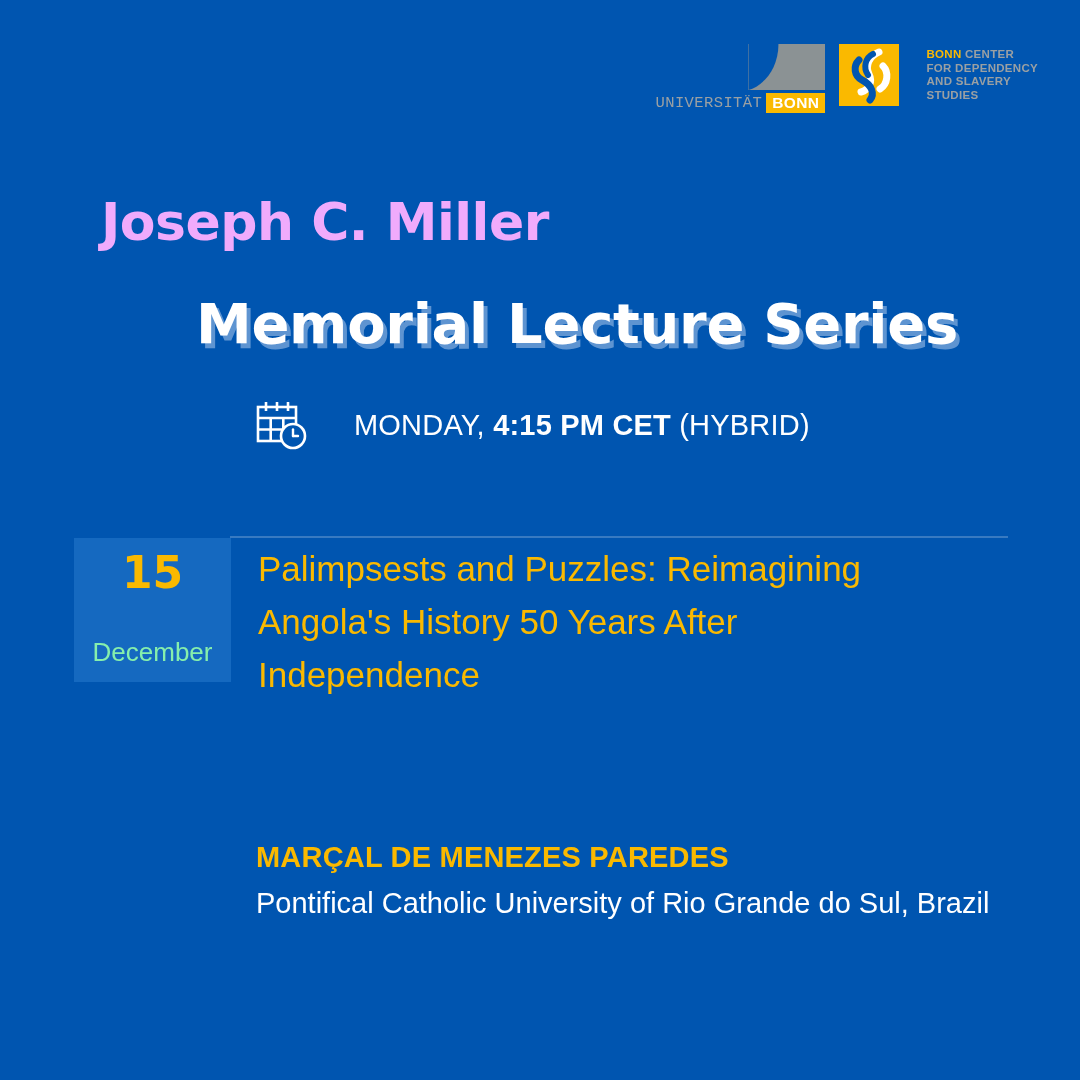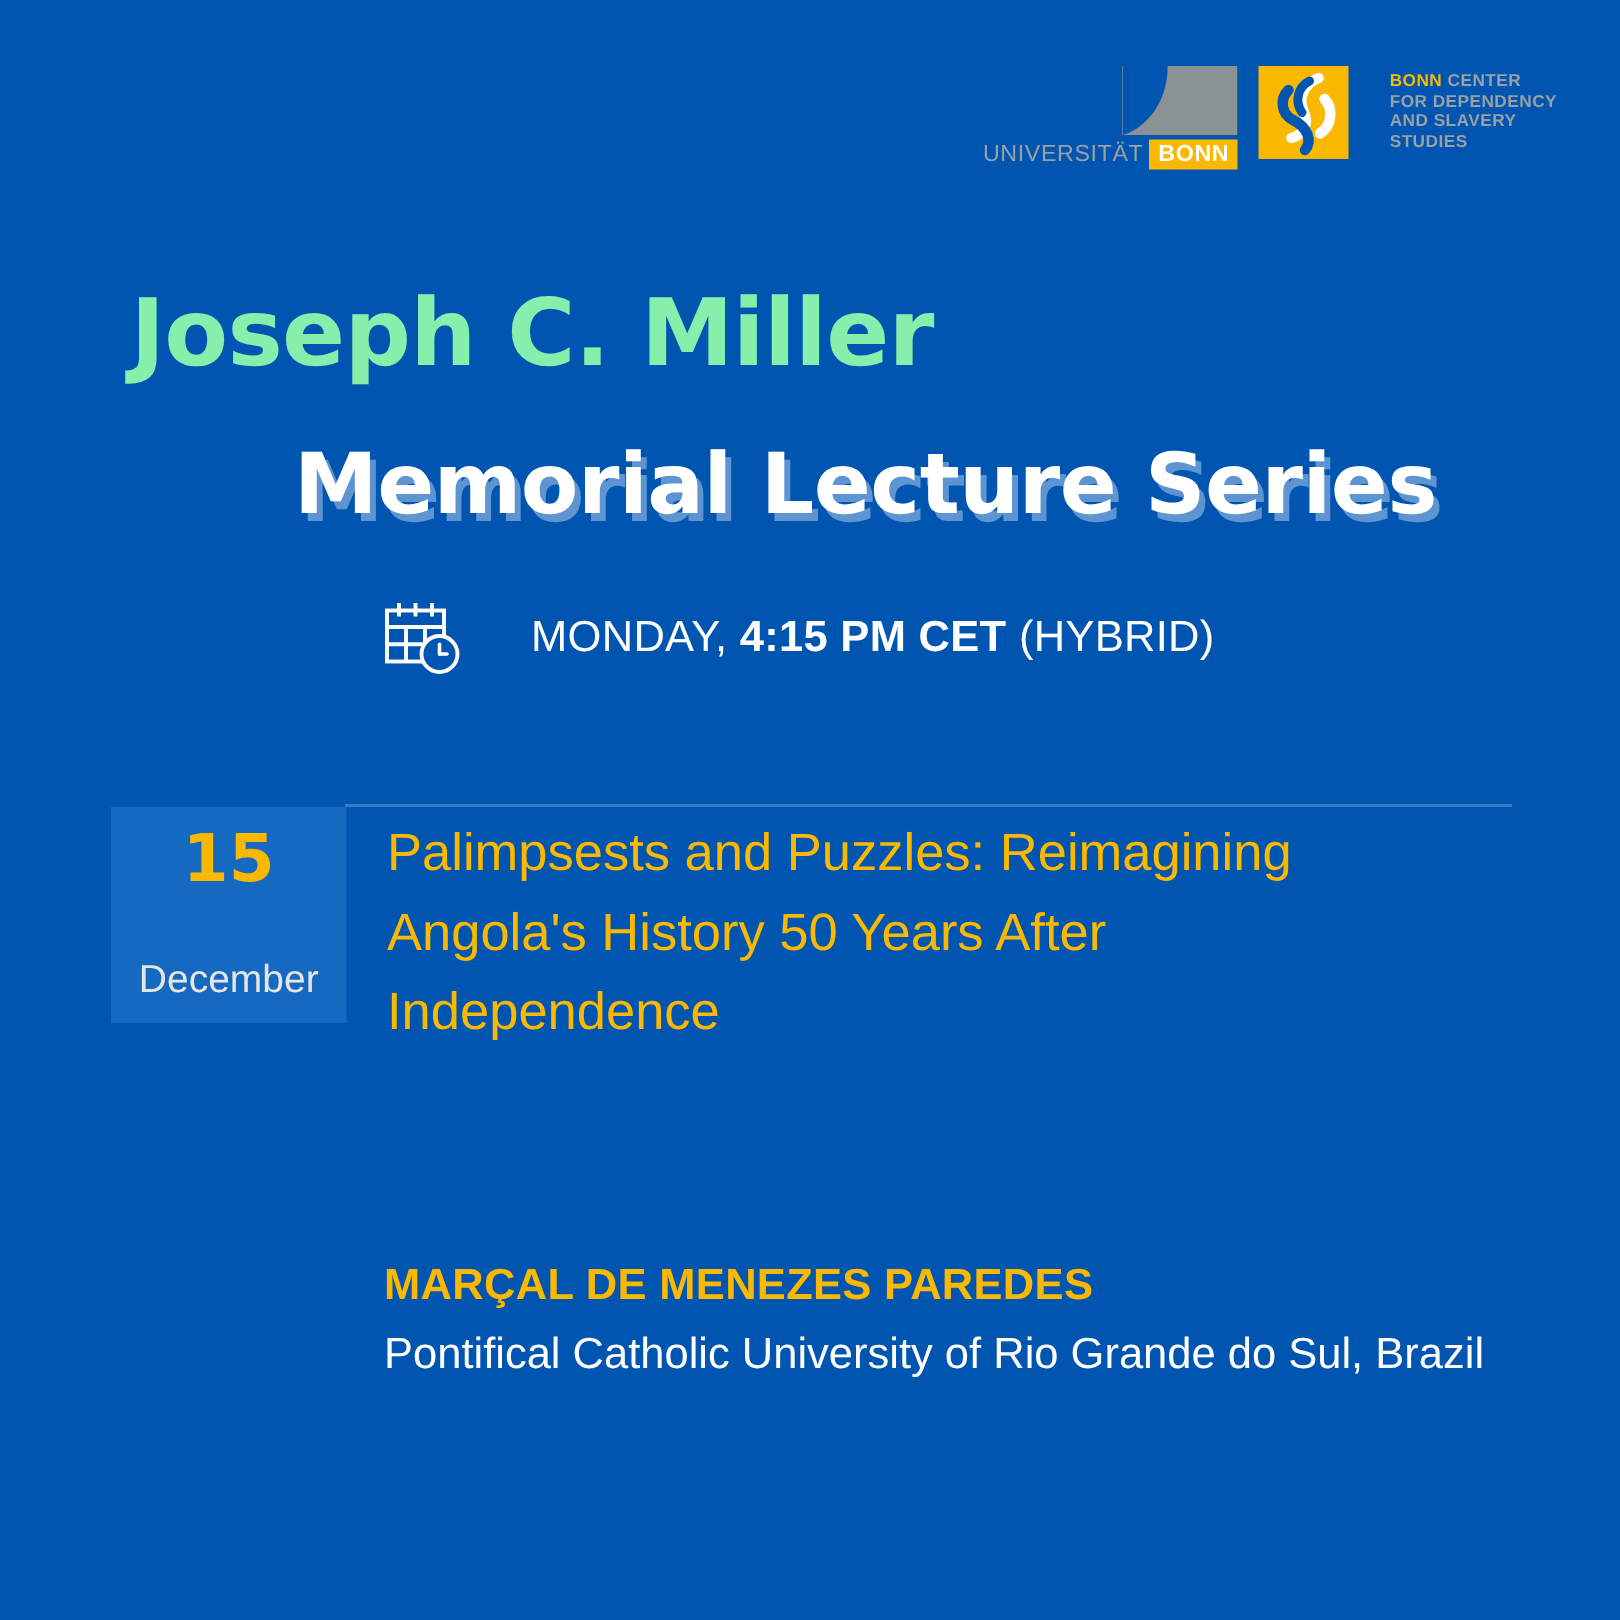--- a/index.html
+++ b/index.html
@@ -19,35 +19,35 @@
     align-items:flex-start;
     gap:14px;
   }
   .uni-logo{ display:flex; flex-direction:column; align-items:flex-end; width:150px; }
   .uni-mark{ width:77px; height:46px; position:relative; overflow:hidden; margin-right:0; align-self:flex-end; }
   .uni-mark .grey{ position:absolute; inset:0; background:#8b9294; }
   .uni-mark .blue{ position:absolute; left:0; bottom:0; width:100%; height:100%;
     background:#0055b0;
     clip-path: path("M0,0 L30,0 C30,26 14,42 0,46 Z"); }
   .uni-row{ display:flex; align-items:stretch; gap:4px; width:100%; justify-content:flex-end; margin-top:3px; }
-  .uni-word{ color:#9aa0a3; font-size:15.5px; letter-spacing:.4px; line-height:20px; font-family:Liberation Sans, sans-serif; }
+  .uni-word{ color:#9aa0a3; font-size:15.5px; letter-spacing:.4px; line-height:20px; font-family:Liberation Mono, monospace; }
   .uni-bonn{ background:#fab900; color:#ffffff; font-weight:bold; font-size:15.5px; line-height:20px;
     padding:0 6px; letter-spacing:.4px; font-family:"Liberation Sans", sans-serif; }
 
   .bcdss{ display:flex; align-items:flex-start; gap:27px; }
   .chain-sq{ width:60px; height:62px; background:#fab900; position:relative; }
   .bcdss-text{ padding-top:4px; }
   .bcdss-text div{ font-family:"Liberation Sans", sans-serif; font-size:11.5px; line-height:13.6px;
     color:#9aa0a3; font-weight:bold; letter-spacing:.3px; text-transform:uppercase; }
   .bcdss-text .b1{ color:#fab900; }
 
   
   .title-1{
-    position:absolute; left:87px; top:186px;
-    color:#86efac; font-weight:bold; font-size:62px; line-height:72px;
+    position:absolute; left:101px; top:186px;
+    color:#f0abfc; font-weight:bold; font-size:52px; line-height:72px;
     letter-spacing:-0.5px;
     font-family:"DejaVu Sans", sans-serif;
   }
   .title-2{
     position:absolute; left:196px; top:248px;
     color:#ffffff; font-weight:bold; font-size:56px; line-height:72px;
     letter-spacing:-0.3px;
     text-shadow: 4px 5px 0 rgba(110,160,215,.85);
     font-family:"DejaVu Sans", sans-serif;
     margin-top:40px;
@@ -78,21 +78,21 @@
     display:flex; align-items:flex-start;
   }
   .date-box{
     width:157px; min-height:130px; background:#1569c0;
     display:flex; flex-direction:column; align-items:center; justify-content:center;
     padding:10px 6px 14px;
     flex:none;
     gap:36px;
   }
   .date-day{ color:#fab900; font-weight:bold; font-size:44px; line-height:50px; font-family:"DejaVu Sans", sans-serif; }
-  .date-month{ color:#e5e5e5; font-size:26px; line-height:32px; font-family:"Liberation Sans", sans-serif; margin-top:2px; }
+  .date-month{ color:#86efac; font-size:26px; line-height:32px; font-family:"Liberation Sans", sans-serif; margin-top:2px; }
 
   .talk-title{
     margin-left:27px;
     color:#fab900; font-size:35px; line-height:53px;
     font-family:"Liberation Sans", sans-serif;
     max-width:690px;
     padding-top:4px;
   }
 
   

